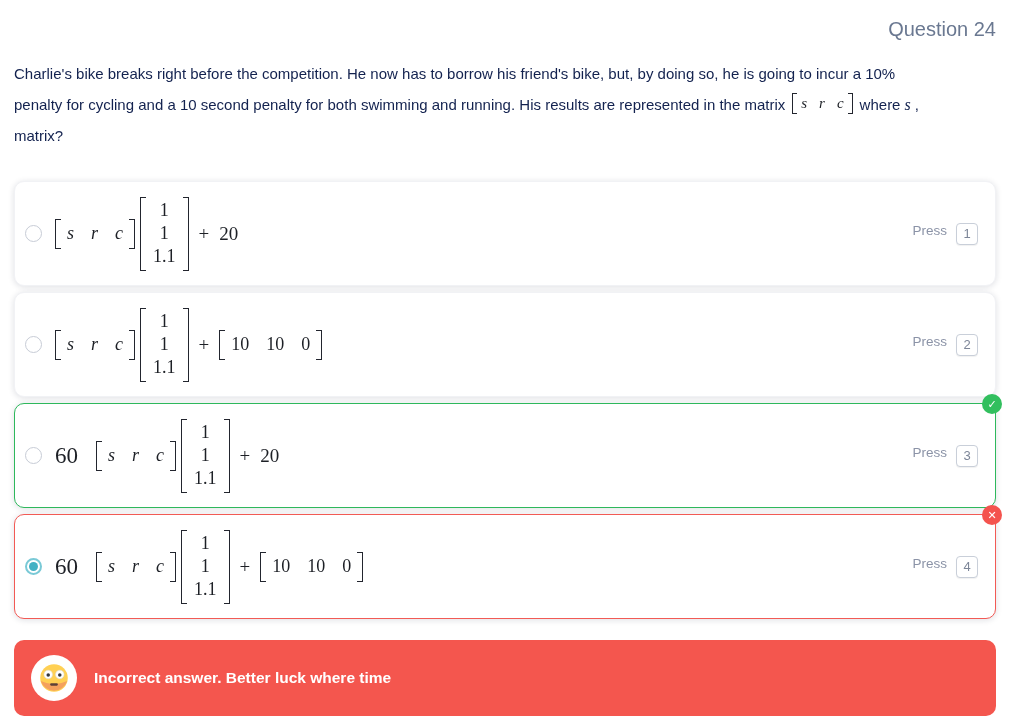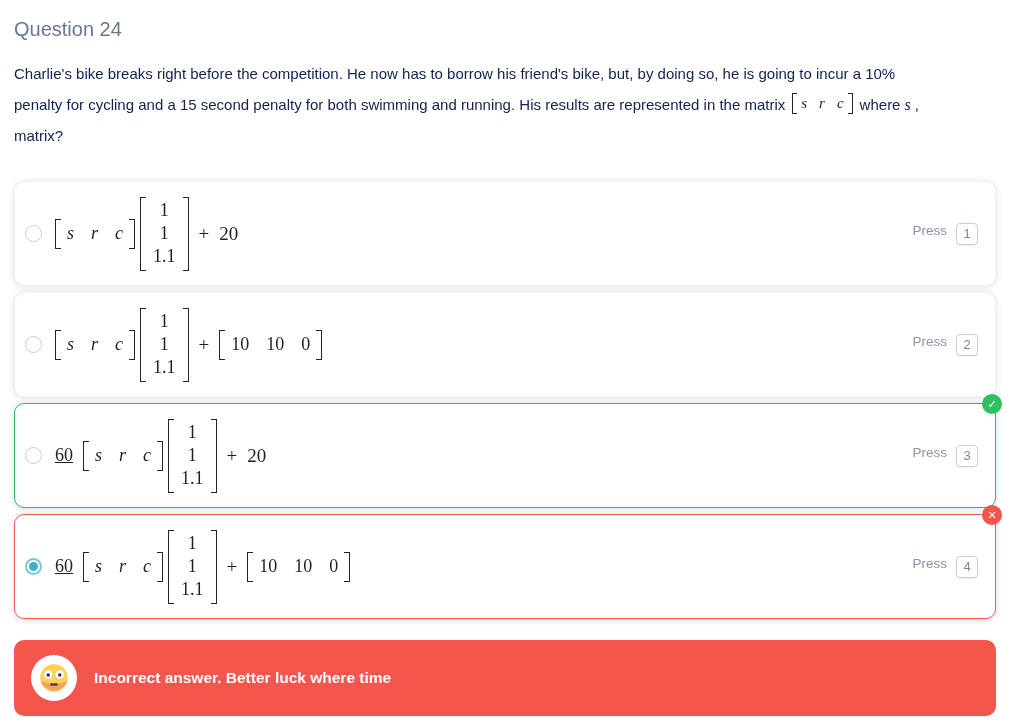--- a/index.html
+++ b/index.html
@@ -2,21 +2,21 @@
 <html><head>
 <meta charset="utf-8">
 <style>
   * { box-sizing: border-box; margin: 0; padding: 0; }
   html, body { width: 1010px; height: 728px; background: #ffffff; overflow: hidden; }
   body { font-family: "Liberation Sans", sans-serif; }
   .container { padding: 14px; width: 1010px; }
 
   .q-title {
     font-size: 20px; line-height: 26px; color: #6a7891;
-    font-weight: 400; margin: 2px 0 16px 0;
+    font-weight: 400; margin: 2px 0 16px 0; text-align: right;
   }
 
   .q-text { font-size: 15px; color: #13224f; margin-bottom: 30px; }
   .q-line { display: block; line-height: 31px; white-space: nowrap; }
 
   
   .serif { font-family: "Liberation Serif", "DejaVu Serif", serif; }
   .ivar { font-family: "Liberation Serif", "DejaVu Serif", serif; font-style: italic; font-size: 16px; }
   .q-line .ivar { margin: 0 4px; }
 
@@ -51,21 +51,21 @@
     border: 1.5px solid #c7ccd6; background: #fff;
     flex-shrink: 0; margin-right: 13px; position: relative;
   }
   .radio.selected { border: 2px solid #79c9d6; }
   .radio.selected::after {
     content: ""; position: absolute; inset: 2px;
     border-radius: 50%; background: #43b1c4;
   }
 
   .formula { display: flex; align-items: center; color: #1d2026; }
-  .coef { font-family: "Liberation Serif", "DejaVu Serif", serif; font-size: 18px; margin-right: 10px; text-decoration: underline; }
+  .coef { font-family: "Liberation Serif", "DejaVu Serif", serif; font-size: 23px; margin-right: 18px; }
 
   .rowmat { display: inline-flex; align-items: stretch; height: 30px; }
   .rowmat .cells { display: flex; align-items: center; gap: 17px; padding: 0 6px; font-size: 18px; }
   .rowmat .cells .ivar { font-size: 18px; }
 
   .colmat { display: inline-flex; align-items: stretch; height: 74px; margin-left: 5px; }
   .colmat .cells {
     display: flex; flex-direction: column; justify-content: center;
     padding: 0 7px; font-size: 18px; line-height: 23px; text-align: center;
   }
@@ -106,21 +106,21 @@
 </head>
 <body>
 
 <div class="container">
 
   <h1 class="q-title">Question 24</h1>
 
   <div class="q-text">
     <span class="q-line">Charlie's bike breaks right before the competition. He now has to borrow his friend's bike, but, by doing so, he is going to incur a 10%</span>
     <span class="q-line">
-      <span>penalty for cycling and a 15 second penalty for both swimming and running. His results are represented in the matrix</span><span class="inlmat">
+      <span>penalty for cycling and a 10 second penalty for both swimming and running. His results are represented in the matrix</span><span class="inlmat">
           <span class="brk brk-l"></span>
           <span class="cells">
             <span class="ivar">s</span>
             <span class="ivar">r</span>
             <span class="ivar">c</span>
           </span>
           <span class="brk brk-r"></span>
         </span><span>where</span><span class="ivar">s</span><span>,</span>
     </span>
     <span class="q-line">matrix?</span>

